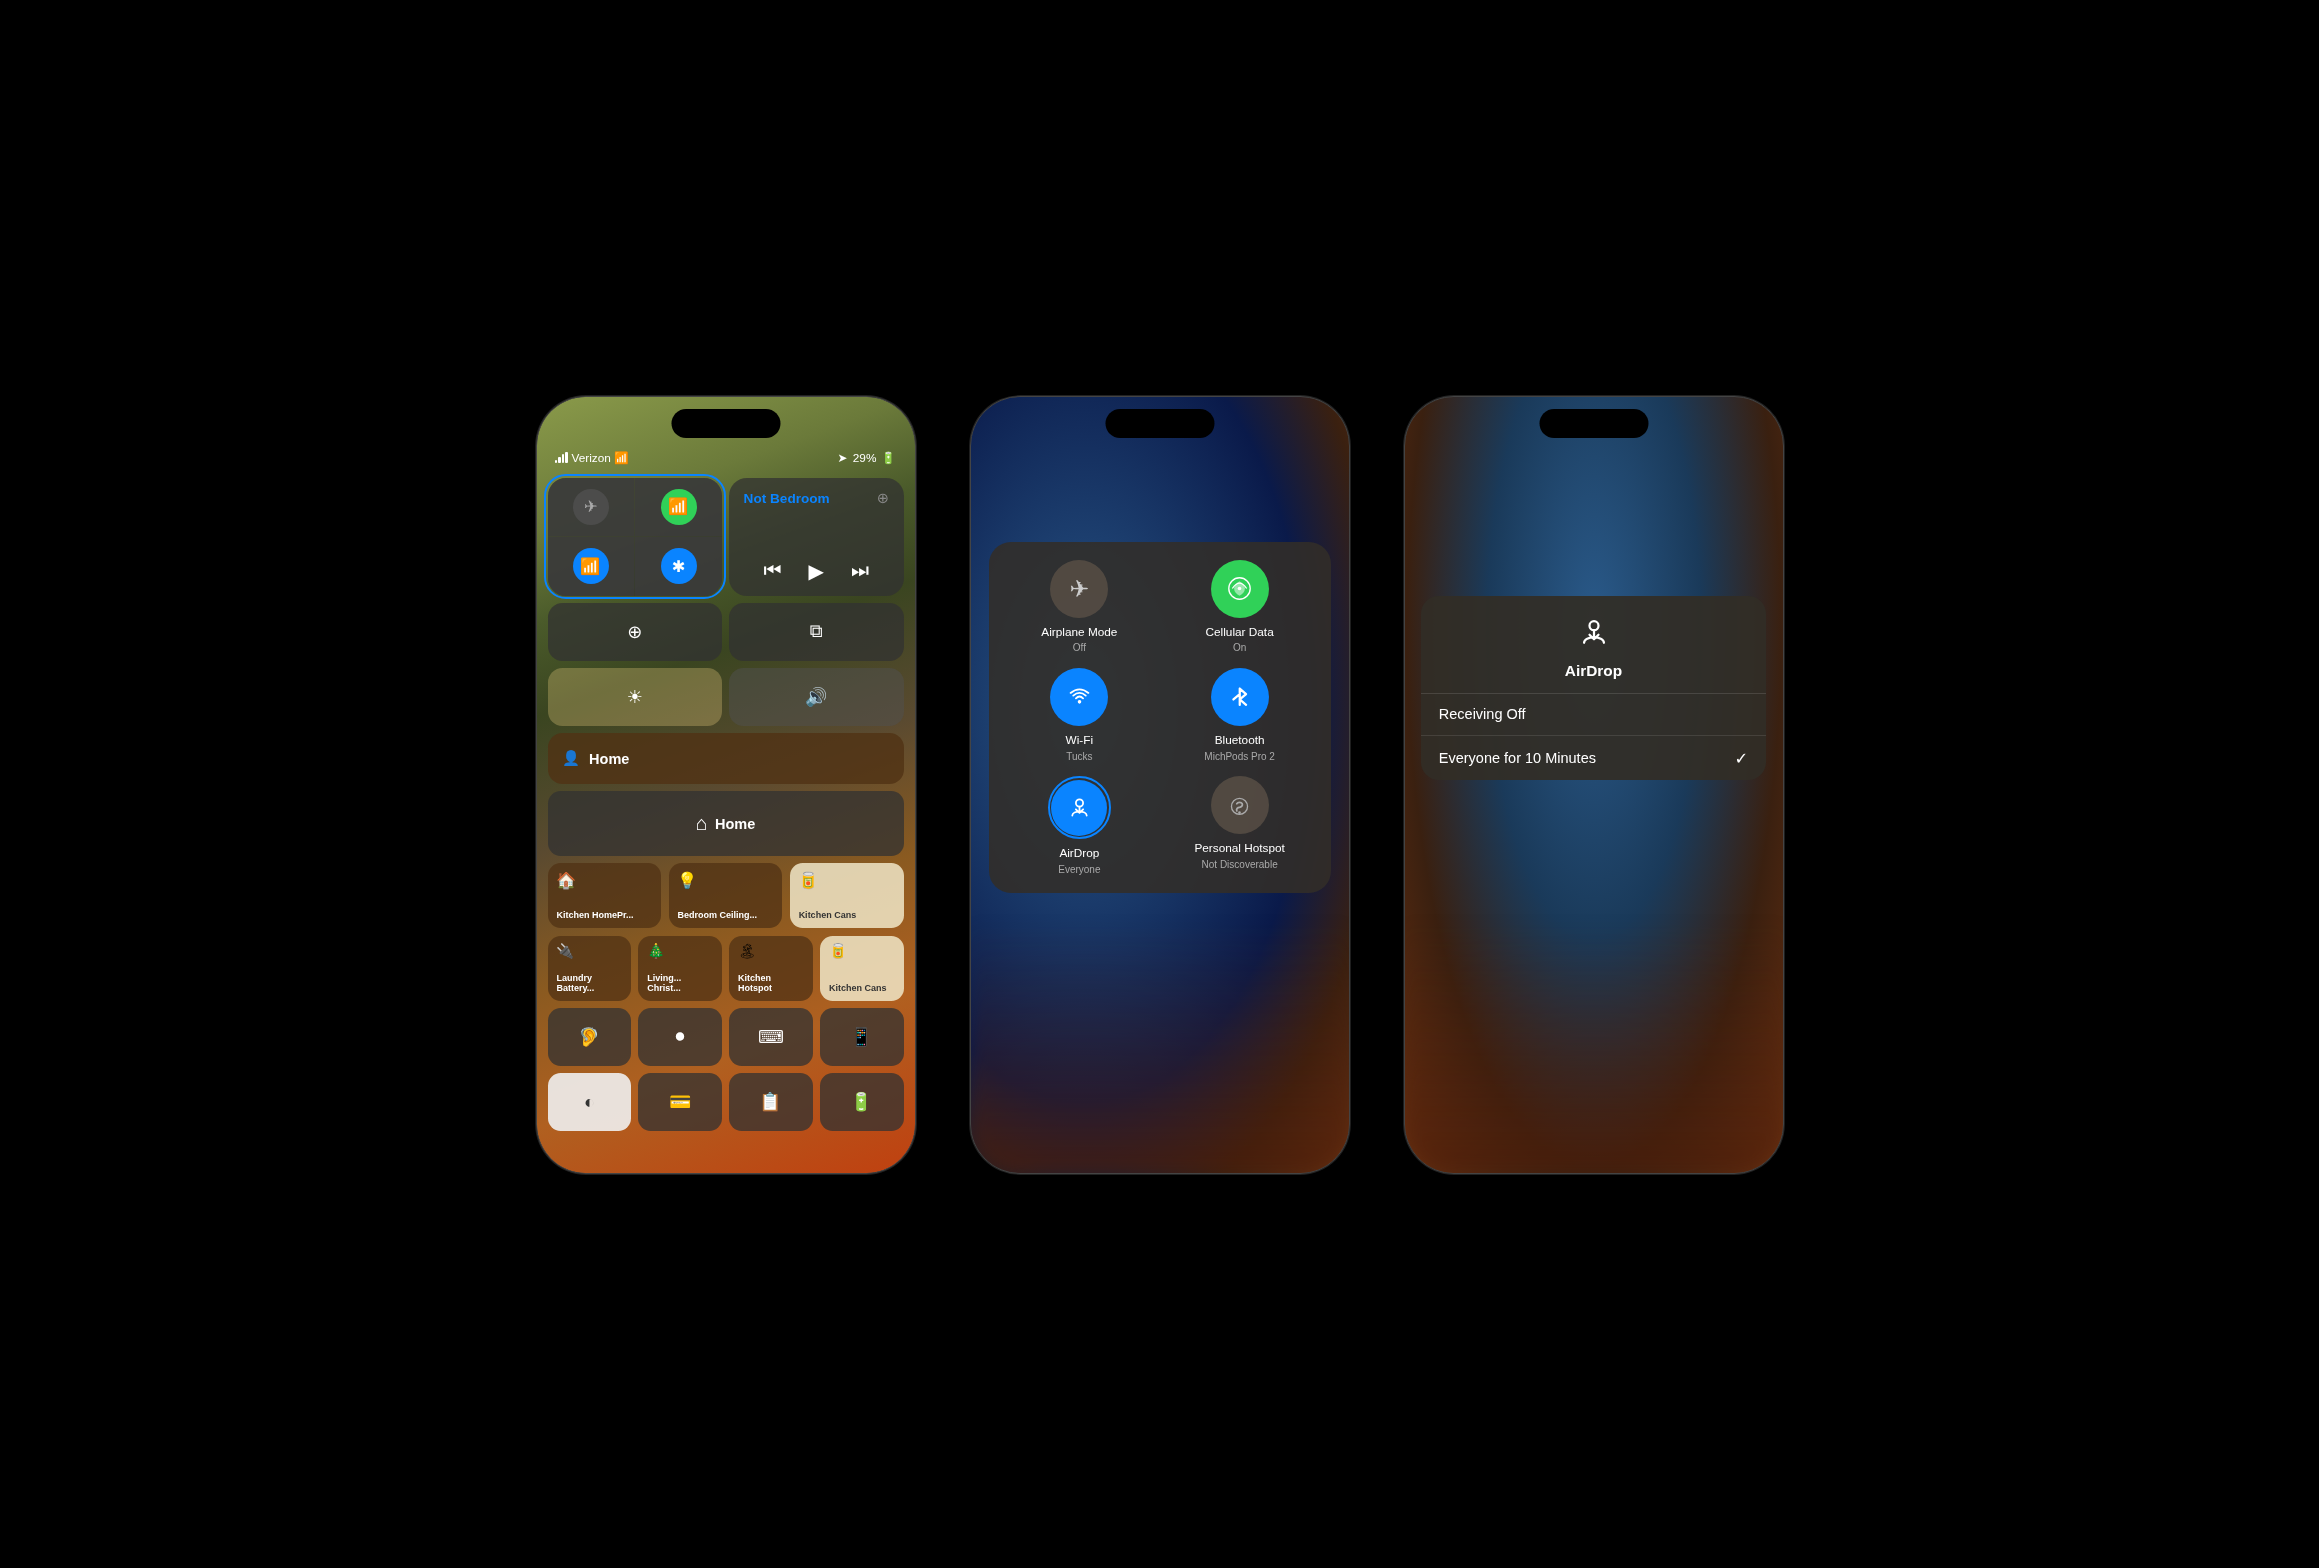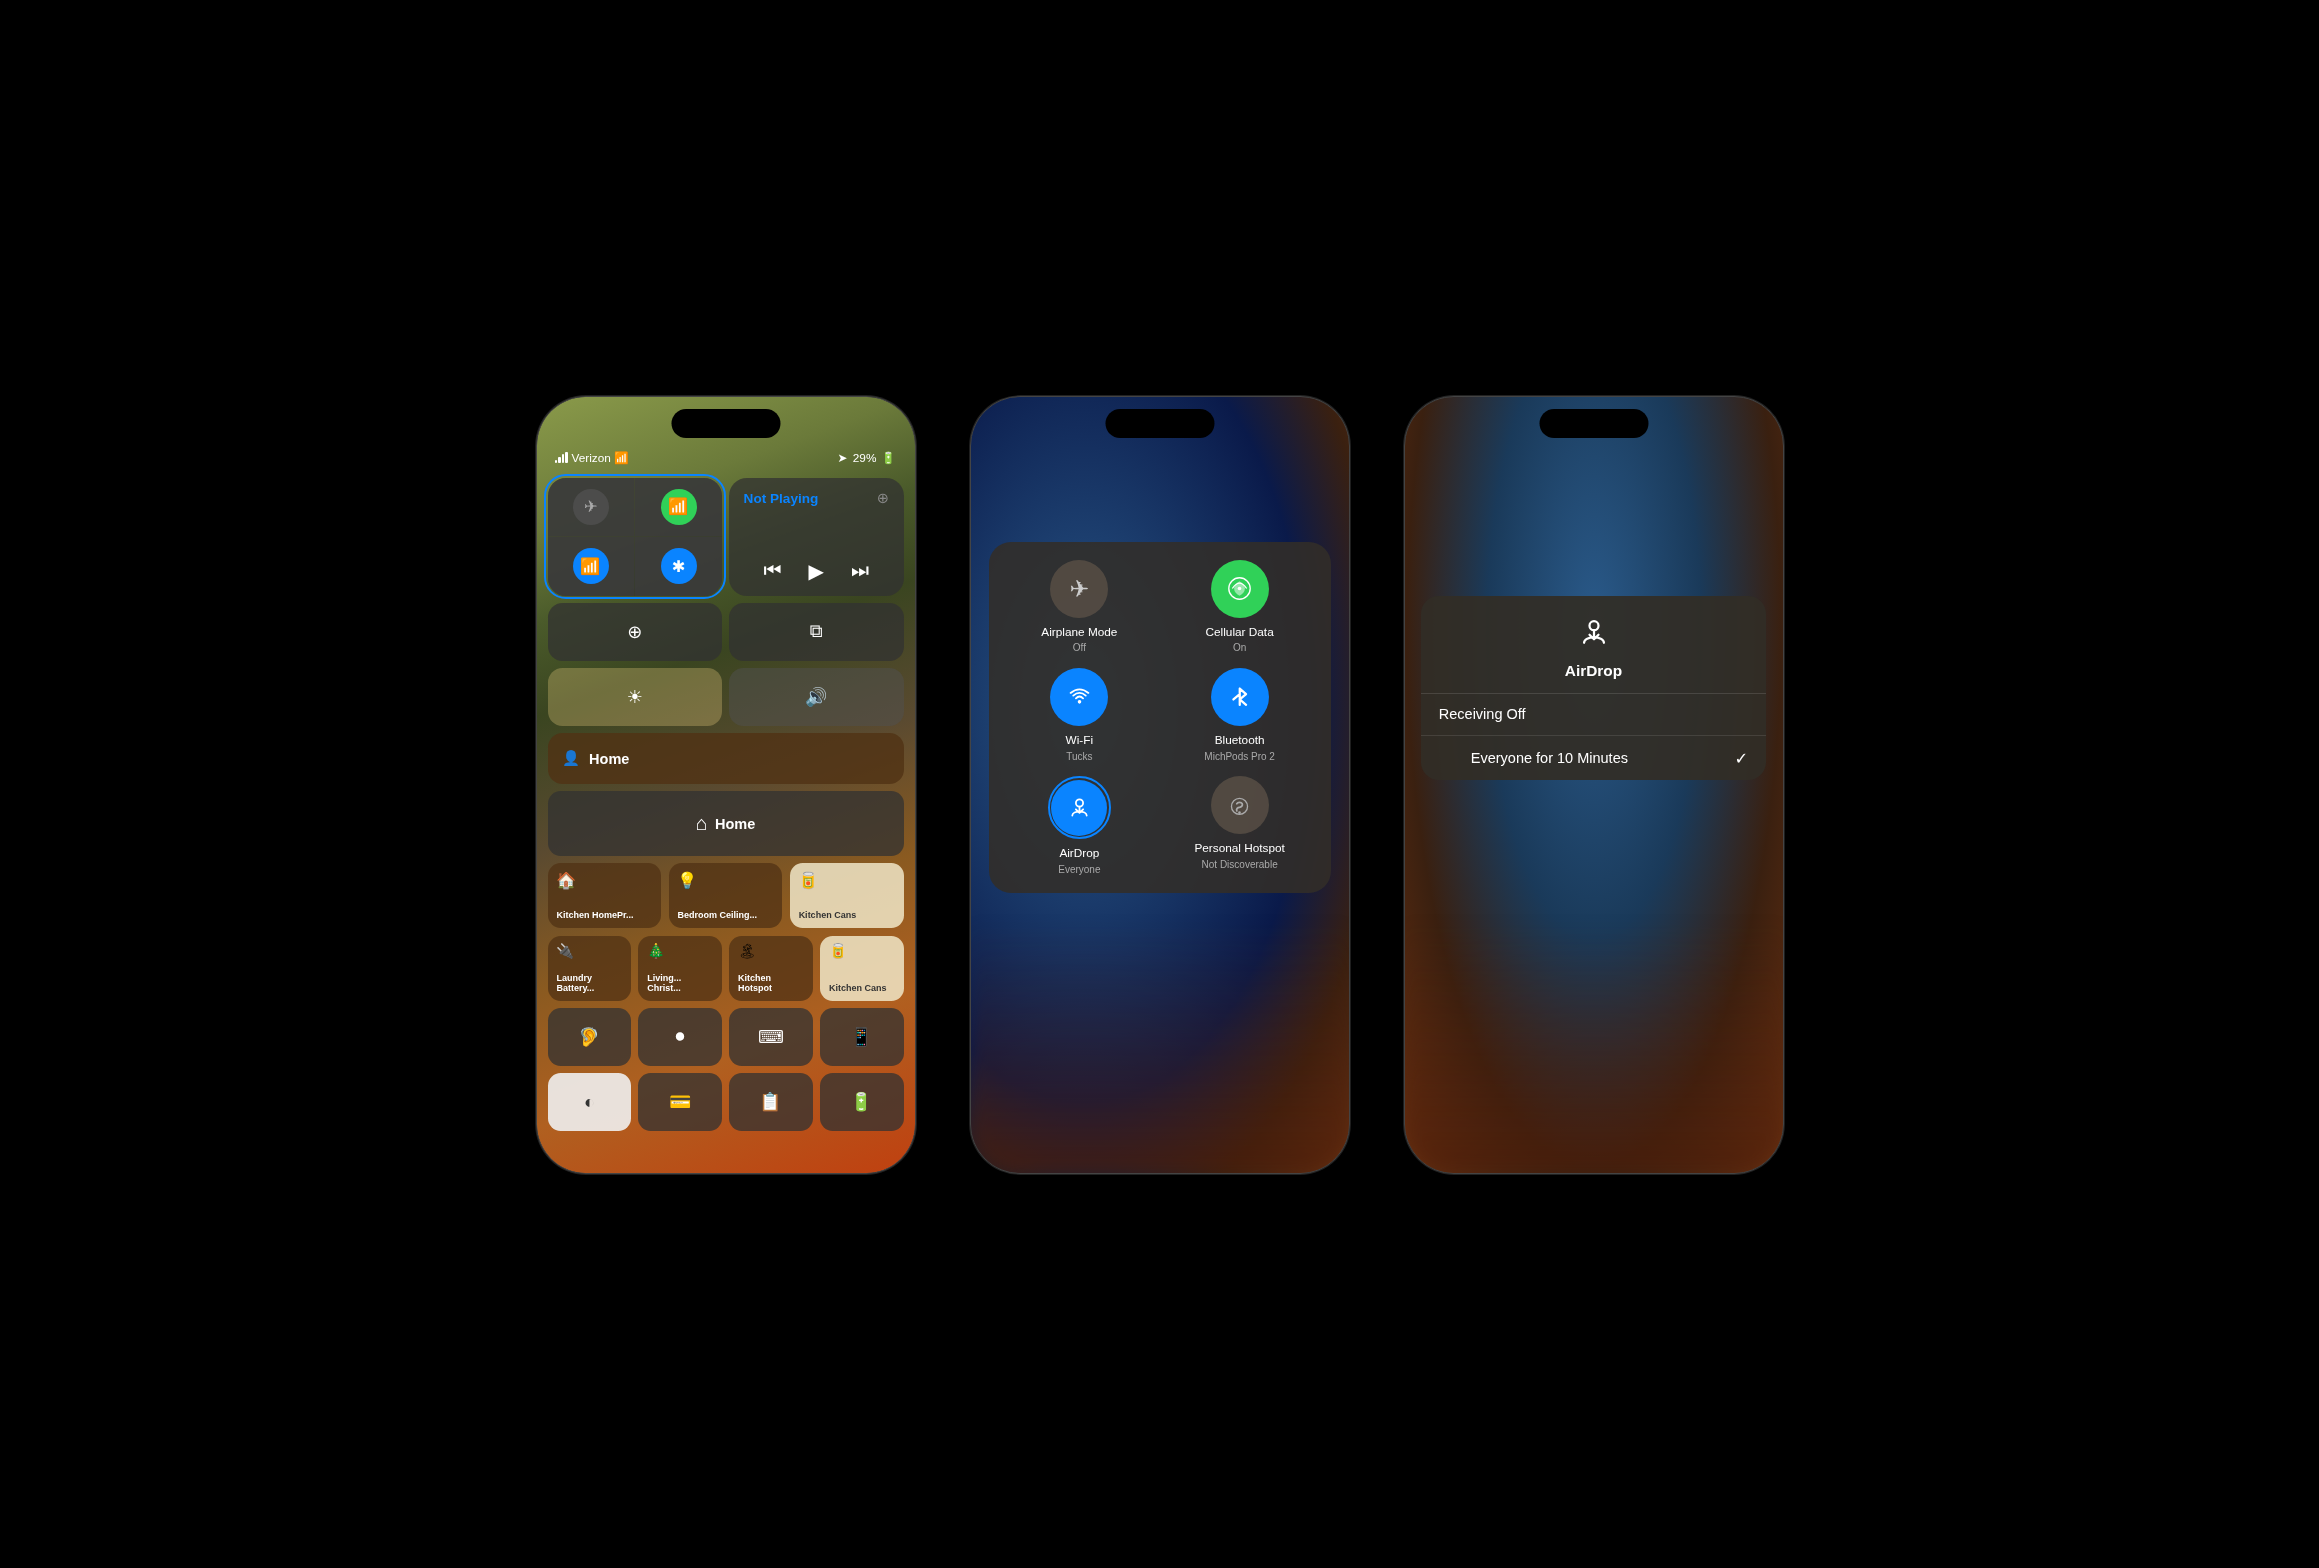--- a/index.html
+++ b/index.html
@@ -352,21 +352,21 @@
 
     .airdrop-menu-item {
       padding: 12.7px 18px;
       color: white;
       font-size: 14.5px;
       border-bottom: 0.9px solid rgba(255,255,255,0.1);
       display: flex;
       align-items: center;
       justify-content: space-between;
     }
-    .airdrop-menu-item:last-child { border-bottom: none; margin-left: 32px; }
+    .airdrop-menu-item:last-child { border-bottom: none; }
     .airdrop-menu-item .checkmark { color: white; font-size: 16.3px; }
 
     
     .blur-bottom {
       position: absolute;
       bottom: 0; left: 0; right: 0;
       height: 253px;
       background: linear-gradient(to top, rgba(80,30,10,0.6), transparent);
       filter: blur(7.2px);
       border-radius: 0 0 48px 48px;
@@ -416,21 +416,21 @@
               <div class="dot-circle dot-blue">📶</div>
             </div>
             <div class="conn-cell">
               <div class="dot-circle dot-blue">✱</div>
             </div>
           </div>
         </div>
 
         <div class="now-playing-block">
           <div class="np-header">
-            <span class="np-title">Not Playing</span>
+            <span class="np-title">Not Bedroom</span>
             <span class="np-airplay">⊕</span>
           </div>
           <div class="np-controls">
             <span>⏮</span>
             <span>▶</span>
             <span>⏭</span>
           </div>
         </div>
       </div>
 

